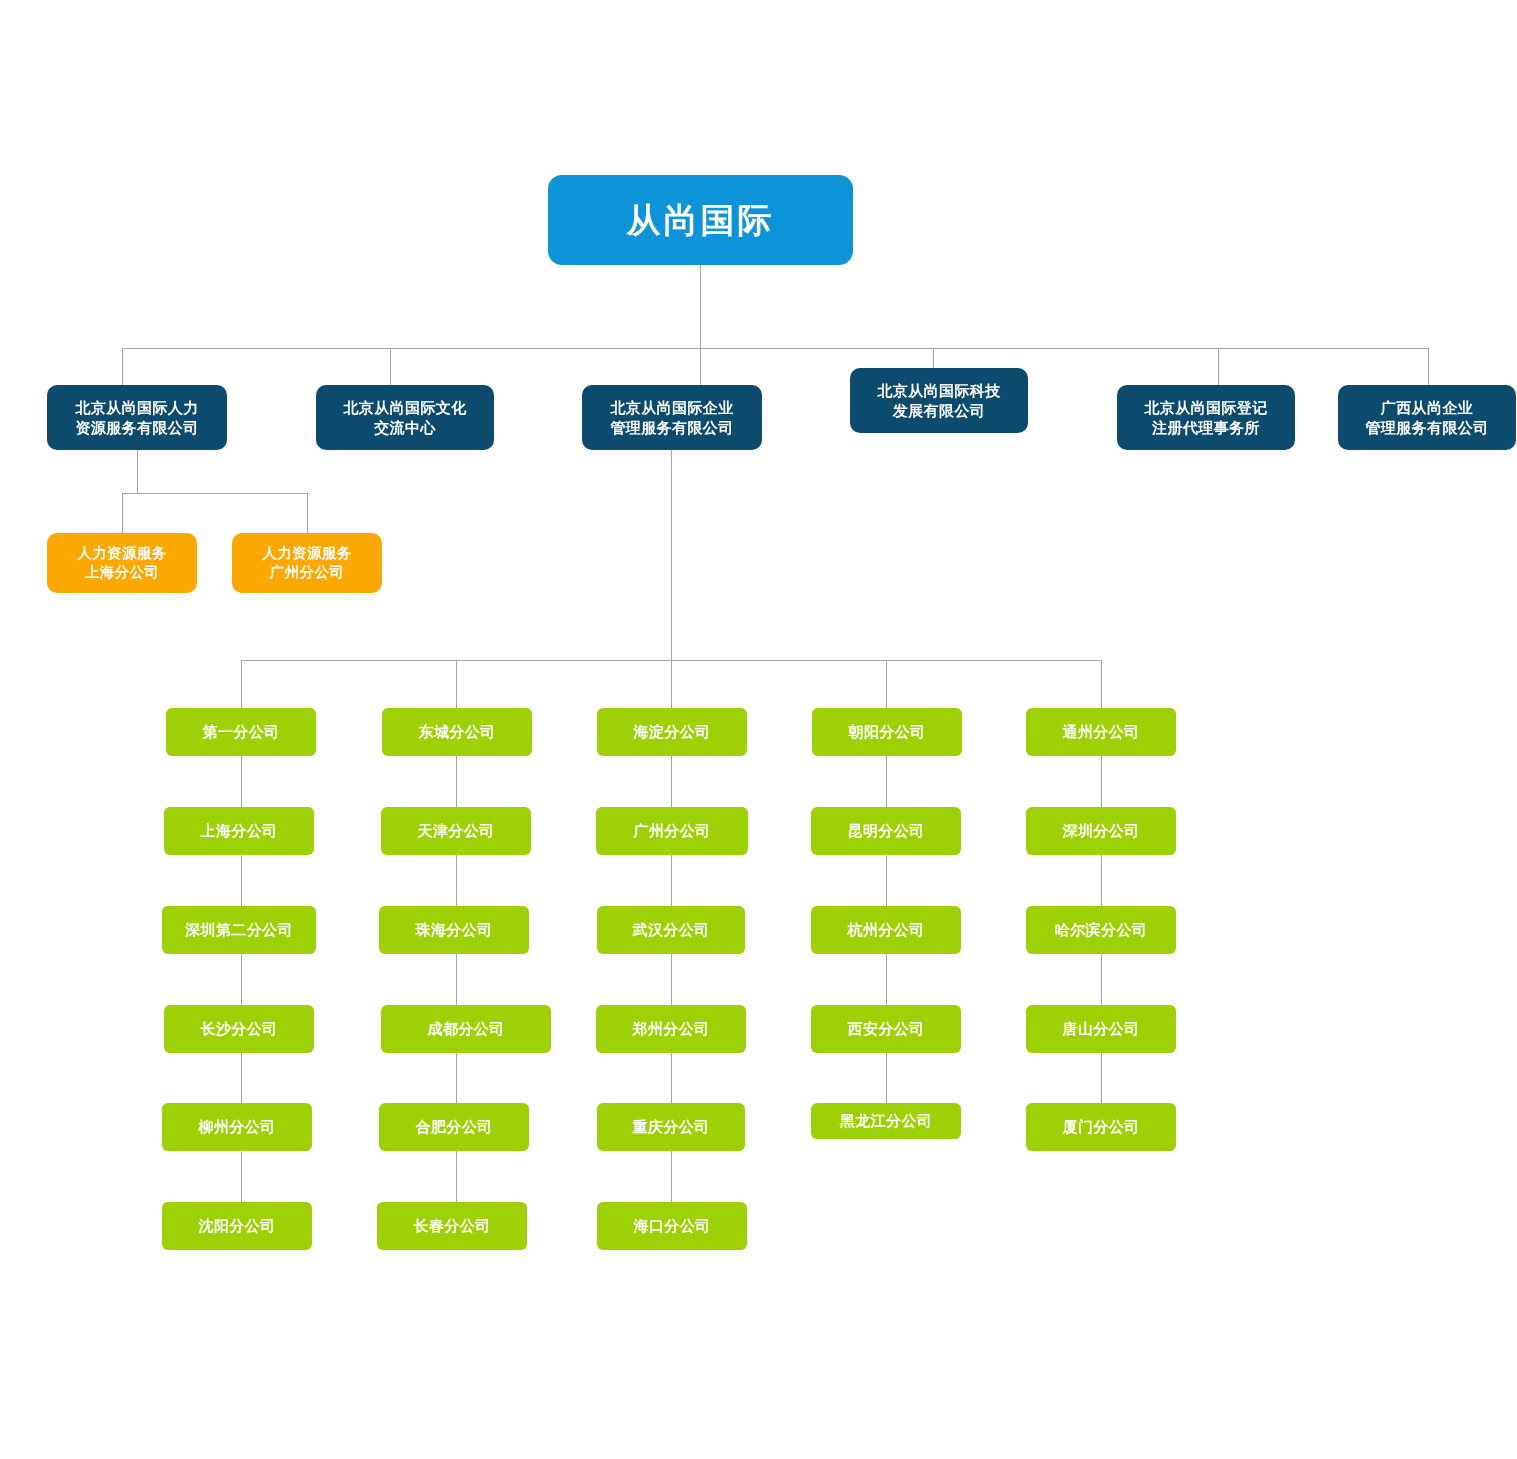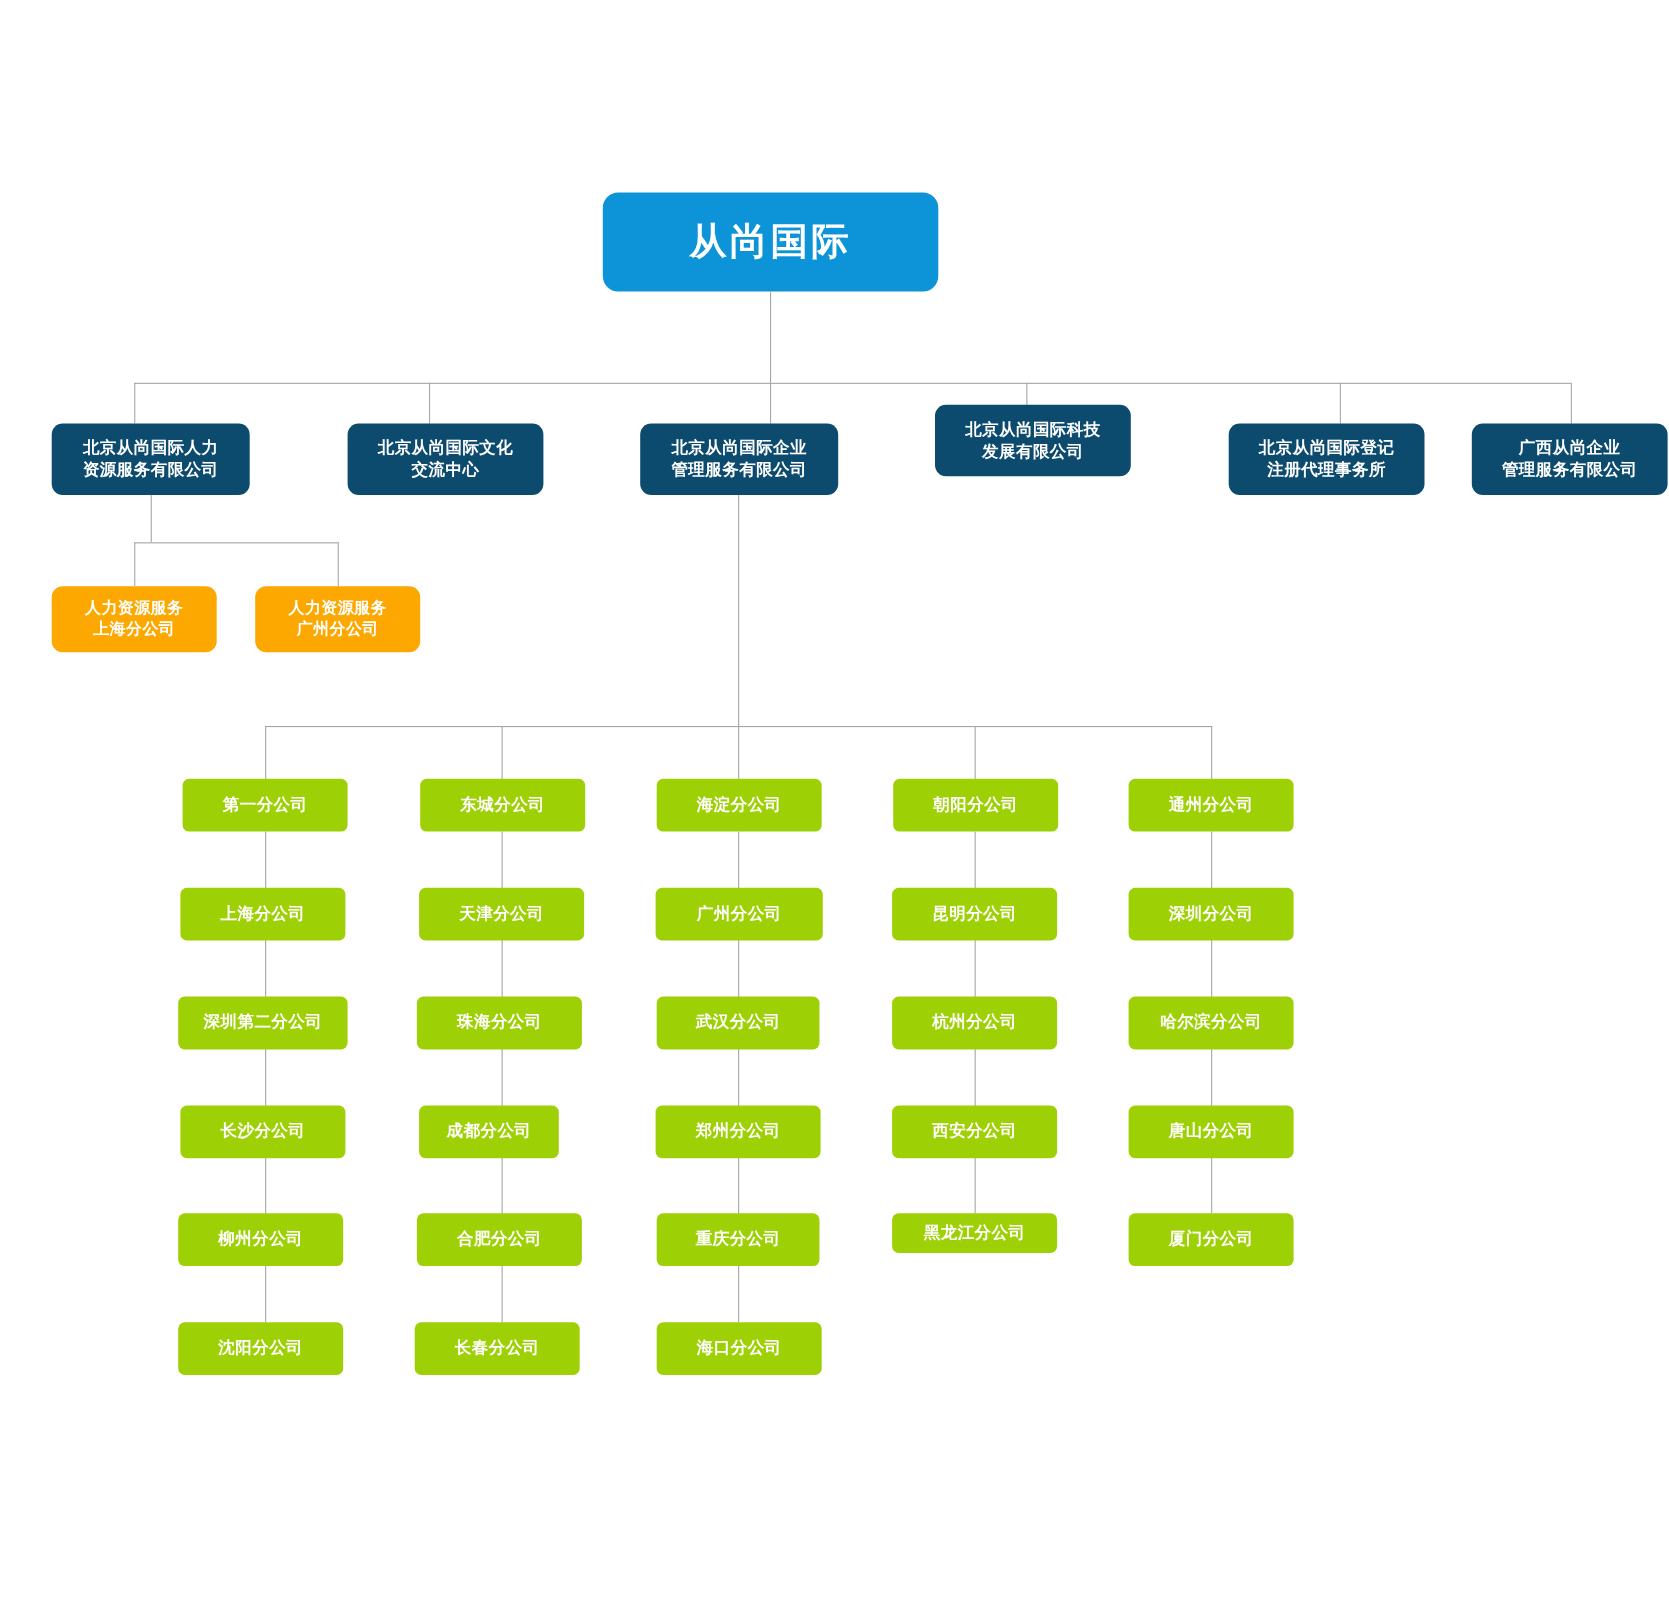--- a/index.html
+++ b/index.html
@@ -130,21 +130,21 @@
   <div class="node branch" style="left:166px; top:708px; width:150px; height:48px;">第一分公司</div>
   <div class="node branch" style="left:164px; top:807px; width:150px; height:48px;">上海分公司</div>
   <div class="node branch" style="left:162px; top:906px; width:154px; height:48px;">深圳第二分公司</div>
   <div class="node branch" style="left:164px; top:1005px; width:150px; height:48px;">长沙分公司</div>
   <div class="node branch" style="left:162px; top:1103px; width:150px; height:48px;">柳州分公司</div>
   <div class="node branch" style="left:162px; top:1202px; width:150px; height:48px;">沈阳分公司</div>
 
   <div class="node branch" style="left:382px; top:708px; width:150px; height:48px;">东城分公司</div>
   <div class="node branch" style="left:381px; top:807px; width:150px; height:48px;">天津分公司</div>
   <div class="node branch" style="left:379px; top:906px; width:150px; height:48px;">珠海分公司</div>
-  <div class="node branch" style="left:381px; top:1005px; width:127px; height:48px;">成都分公司</div>
+  <div class="node branch" style="left:381px; top:1005px; width:170px; height:48px;">成都分公司</div>
   <div class="node branch" style="left:379px; top:1103px; width:150px; height:48px;">合肥分公司</div>
   <div class="node branch" style="left:377px; top:1202px; width:150px; height:48px;">长春分公司</div>
 
   <div class="node branch" style="left:597px; top:708px; width:150px; height:48px;">海淀分公司</div>
   <div class="node branch" style="left:596px; top:807px; width:152px; height:48px;">广州分公司</div>
   <div class="node branch" style="left:597px; top:906px; width:148px; height:48px;">武汉分公司</div>
   <div class="node branch" style="left:596px; top:1005px; width:150px; height:48px;">郑州分公司</div>
   <div class="node branch" style="left:597px; top:1103px; width:148px; height:48px;">重庆分公司</div>
   <div class="node branch" style="left:597px; top:1202px; width:150px; height:48px;">海口分公司</div>
 

